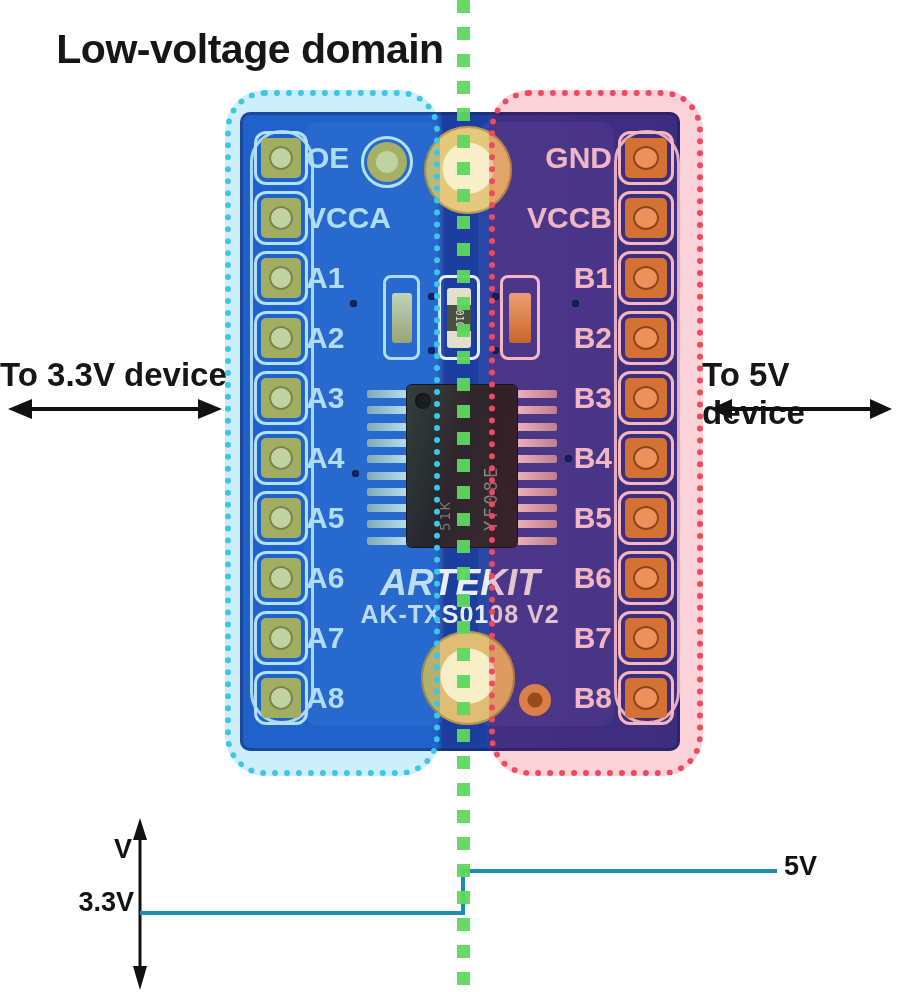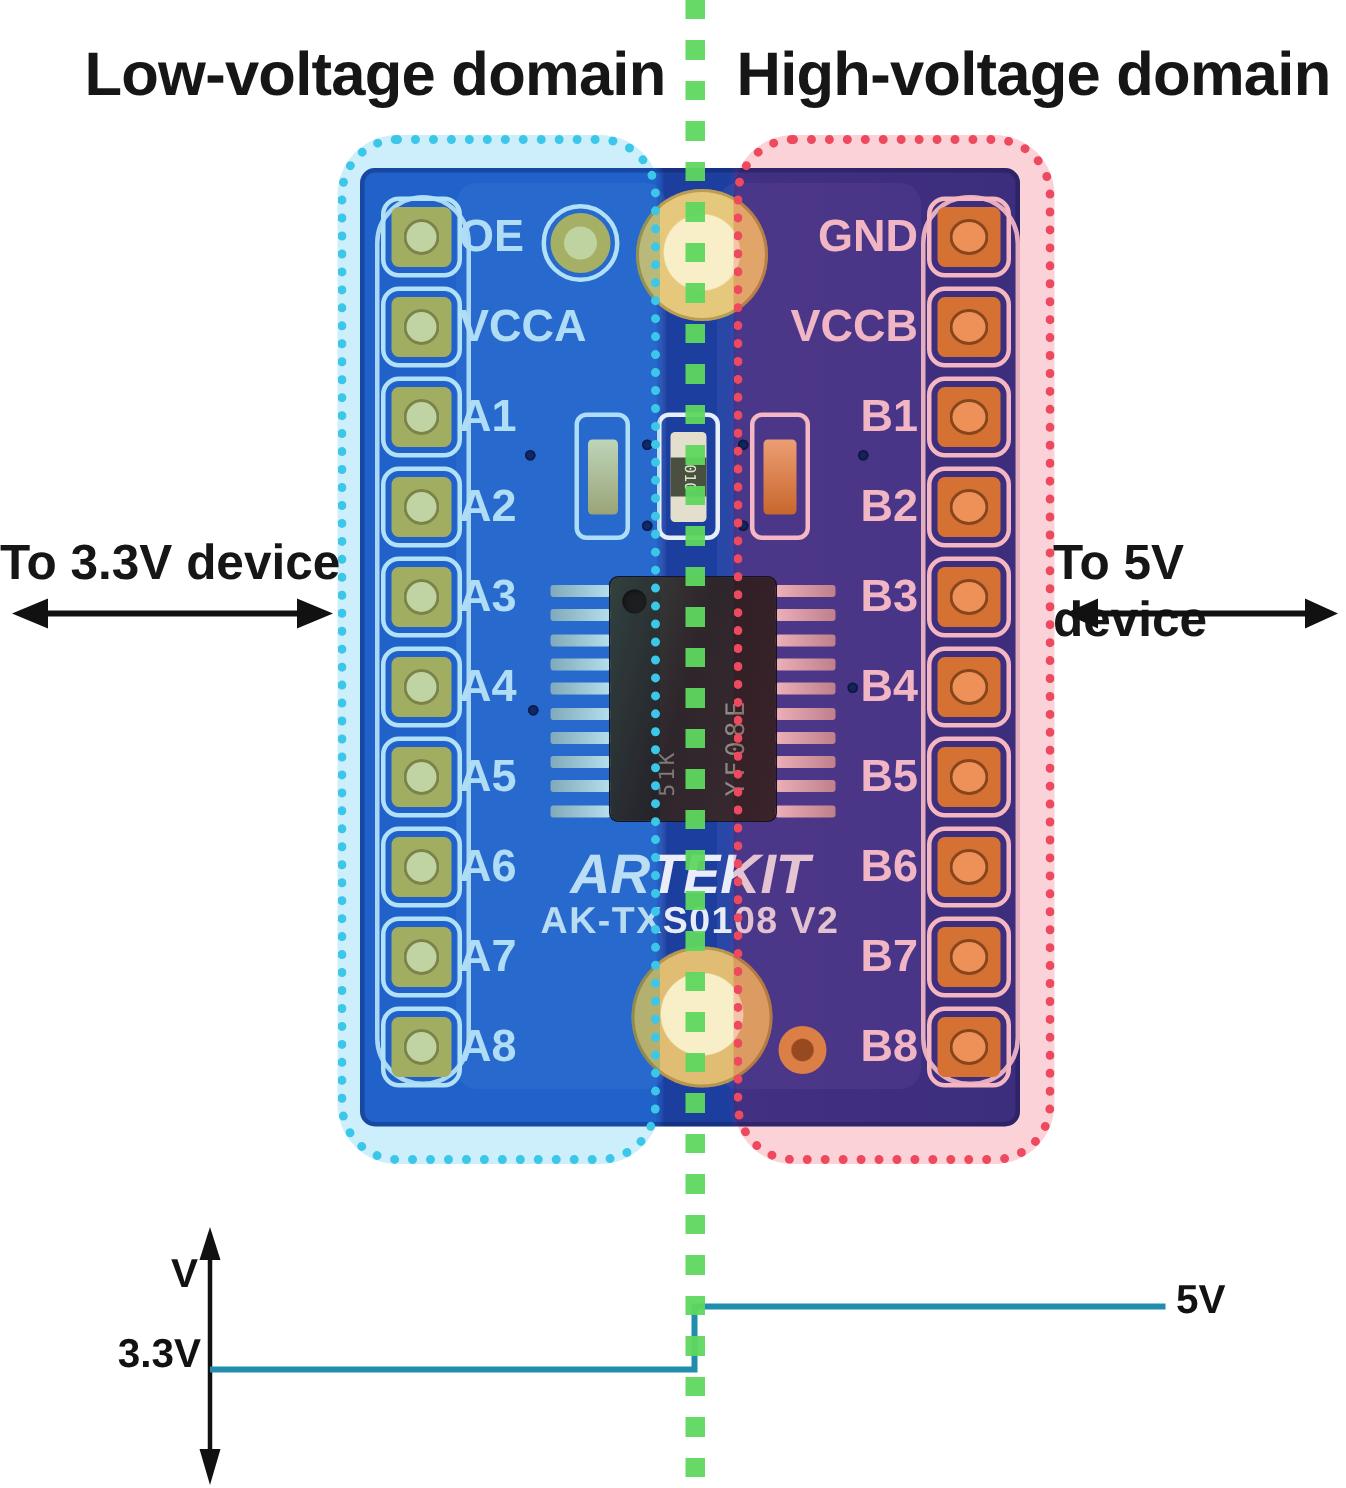--- a/index.html
+++ b/index.html
@@ -97,21 +97,20 @@
   .glabel-v{left:96px;top:834px;width:36px;text-align:right;font-size:27px;}
   .glabel-lo{left:62px;top:887px;width:72px;text-align:right;font-size:27px;}
   .glabel-hi{left:784px;top:851px;font-size:27px;}
 </style>
 </head>
 <body>
 
 <div class="stage">
 
   <div class="abs title title-low">Low-voltage domain</div>
-  <div class="abs title title-high">High-voltage domain</div>
 
   <div class="abs devlabel devlabel-left">To 3.3V device</div>
   <svg class="abs" style="left:6px;top:396px;" width="218" height="26" viewBox="0 0 218 26">
     <line x1="22" y1="13" x2="196" y2="13" stroke="#111" stroke-width="4"></line>
     <polygon points="26,3 26,23 2,13" fill="#111"></polygon>
     <polygon points="192,3 192,23 216,13" fill="#111"></polygon>
   </svg>
   <div class="abs devlabel devlabel-right">To 5V device</div>
   <svg class="abs" style="left:708px;top:396px;" width="186" height="26" viewBox="0 0 186 26">
     <line x1="20" y1="13" x2="166" y2="13" stroke="#111" stroke-width="4"></line>

